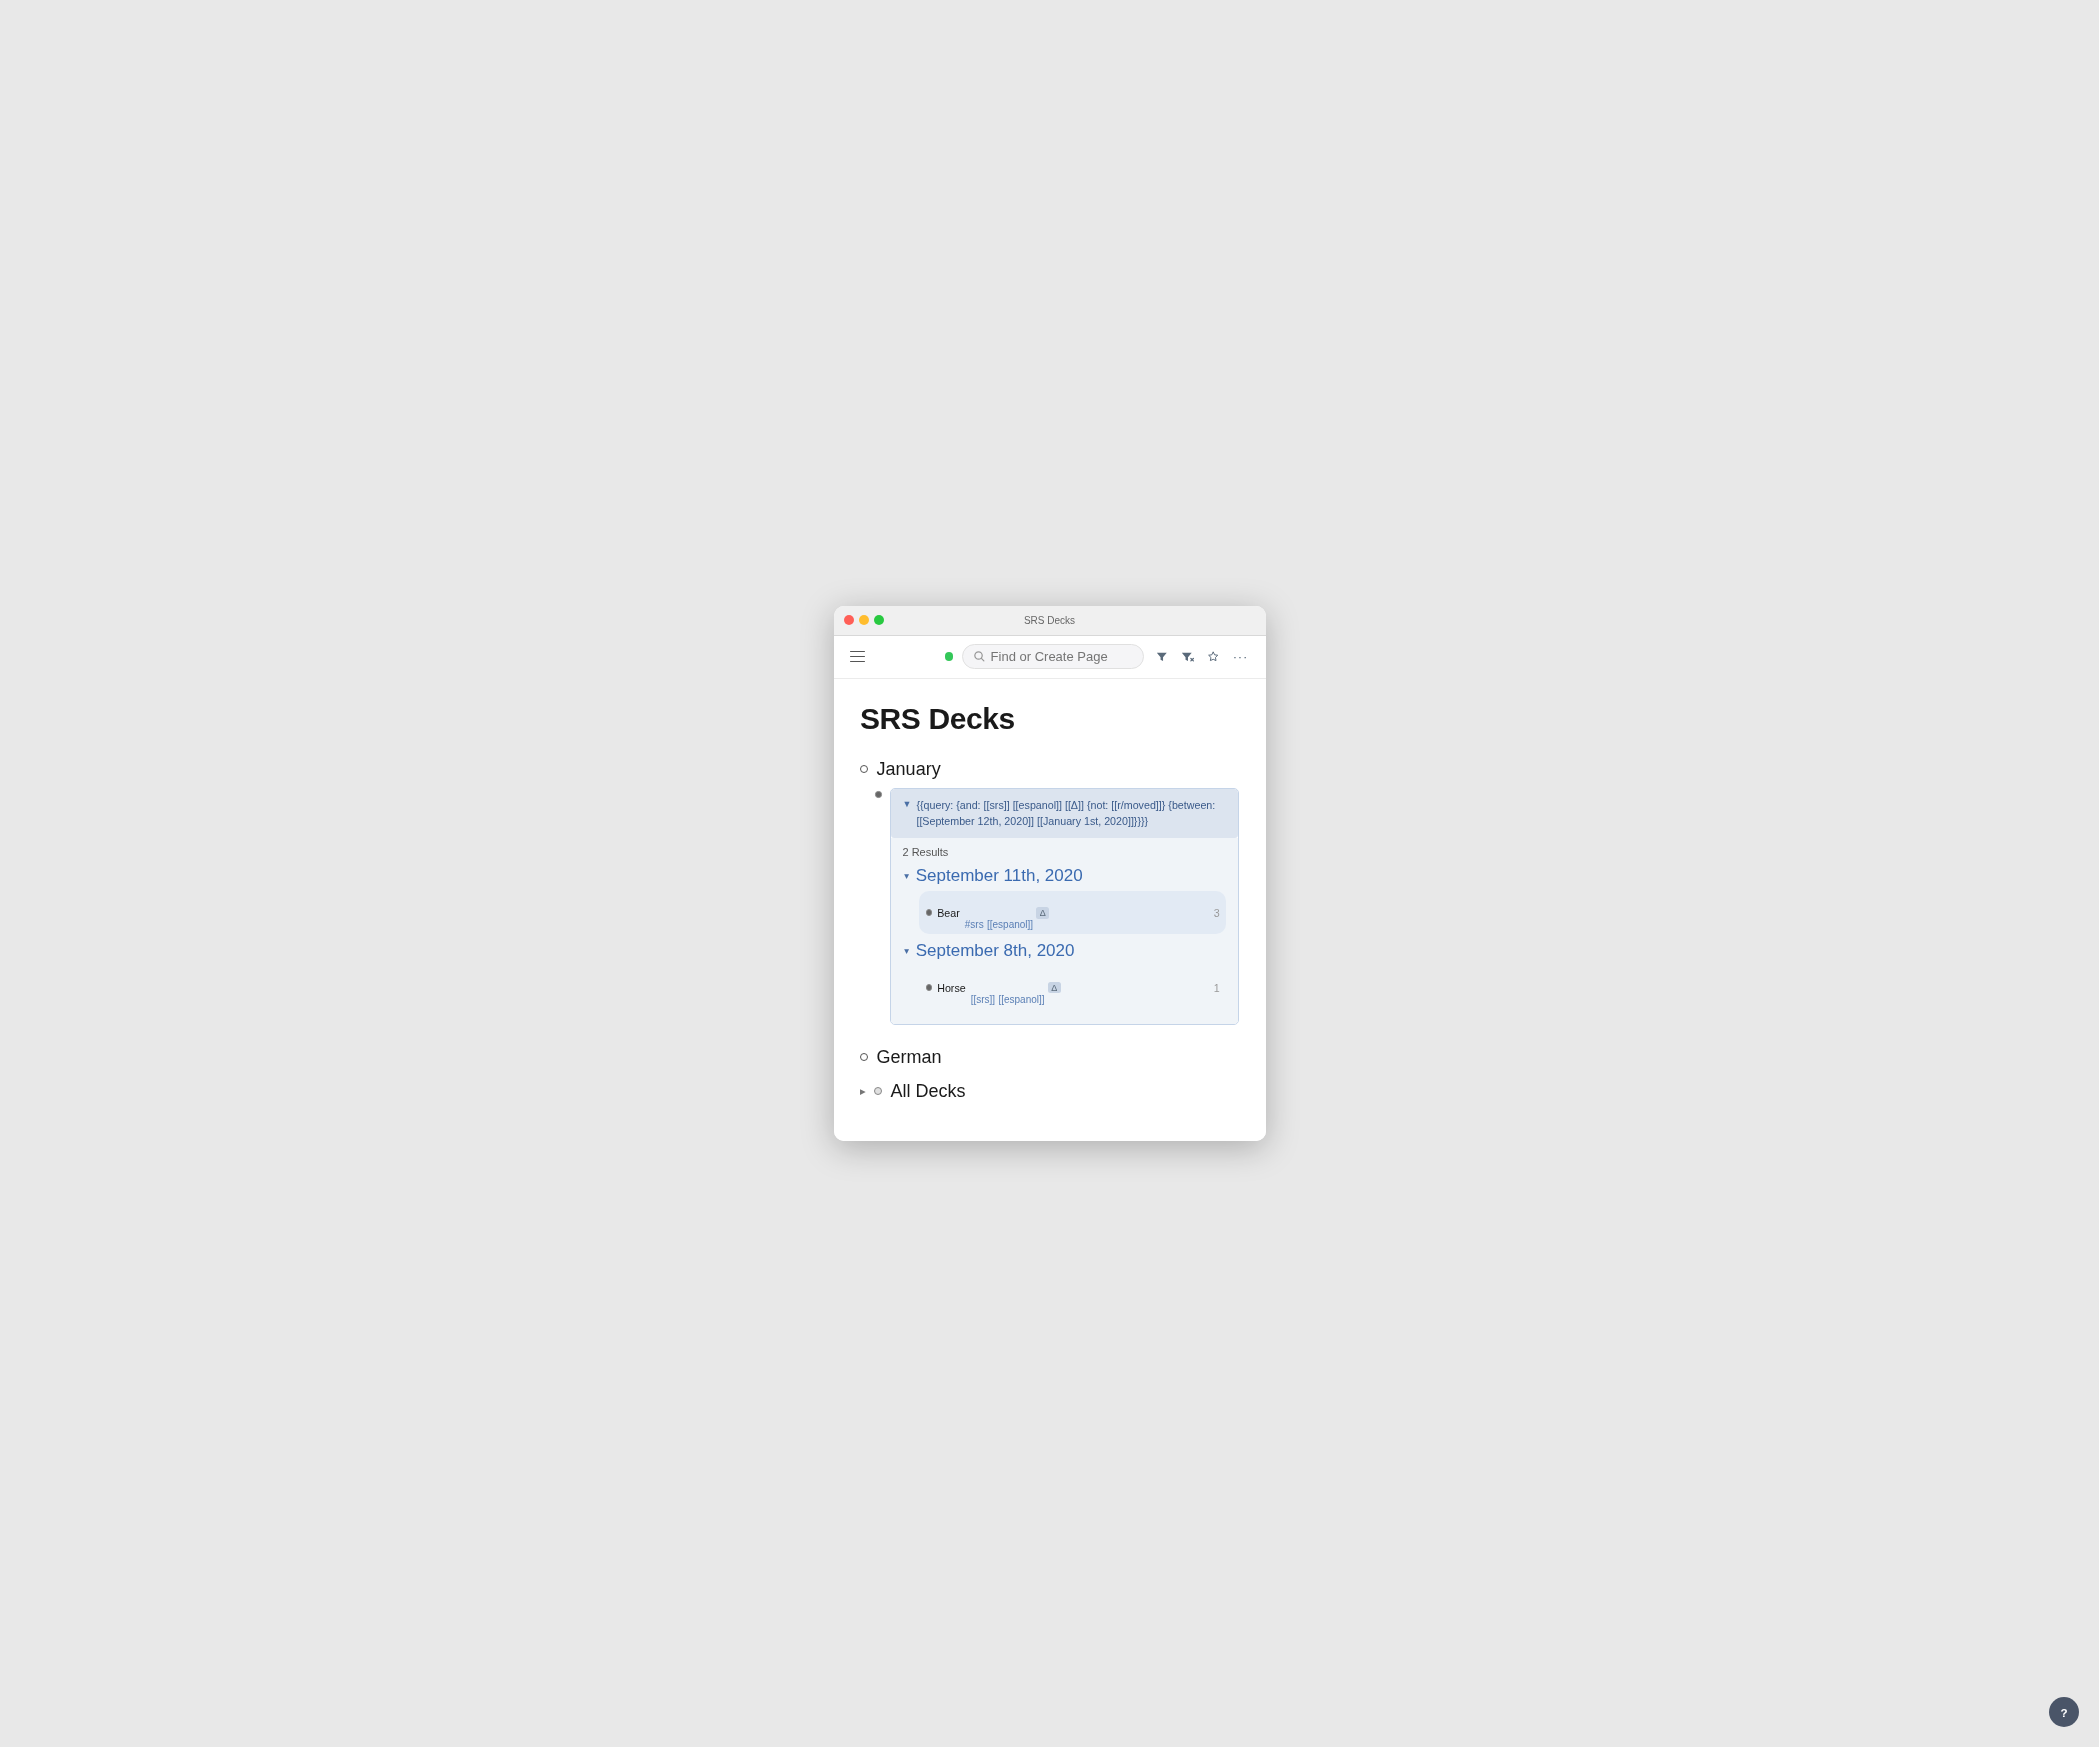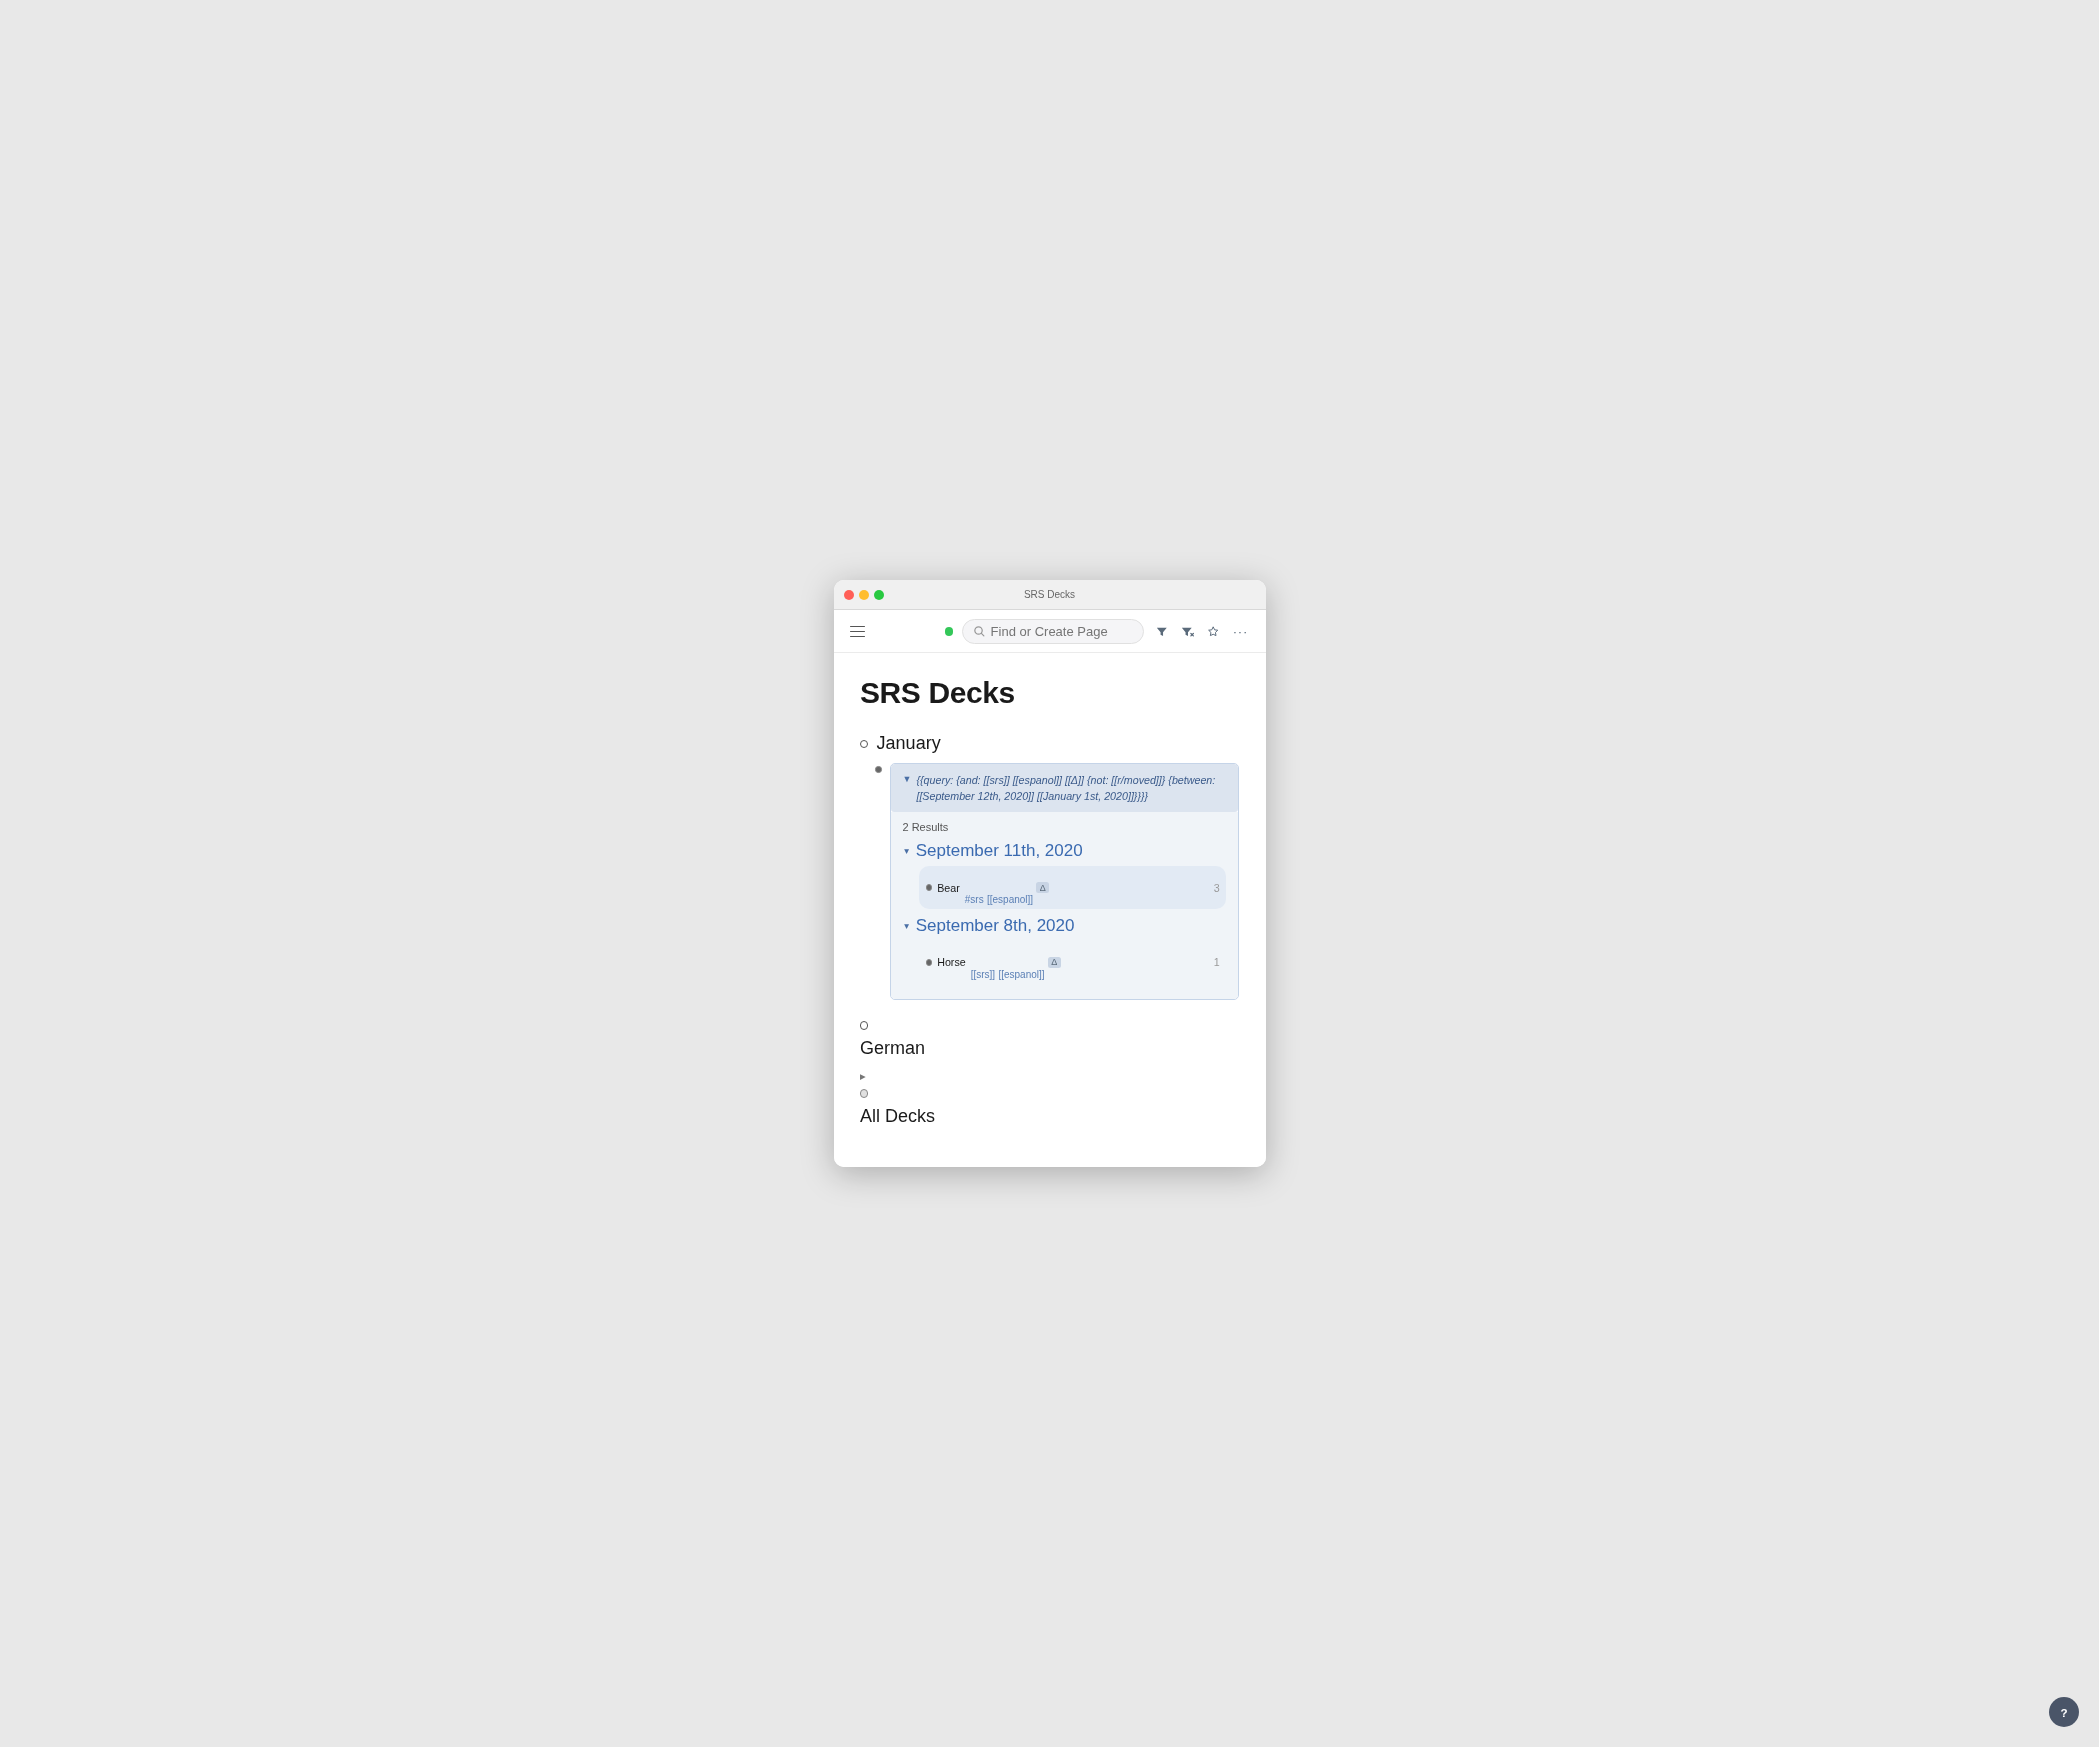--- a/index.html
+++ b/index.html
@@ -209,21 +209,20 @@
       color: #4a6fa5;
       font-size: 9px;
       margin-top: 1.7px;
       flex-shrink: 0;
     }
 
     .query-text {
       font-size: 10.7px;
       color: #3a5a8a;
       line-height: 1.5;
-      font-style: italic;
     }
 
     
     .results-block {
       background: #f0f4f8;
       border-radius: 0 0 3.3px 3.3px;
       padding: 8.3px 11.6px;
       margin-top: 0;
     }
 
@@ -312,22 +311,22 @@
       color: #999;
     }
 
     
     .section-item {
       margin-bottom: 13.2px;
     }
 
     .section-item-row {
       display: flex;
+      align-items: center;
       gap: 8.3px;
-      flex-direction: column;
     }
 
     .section-item-text {
       font-size: 18px;
       font-weight: 400;
       color: #1a1a1a;
     }
 
     .collapse-triangle {
       font-size: 7.4px;

